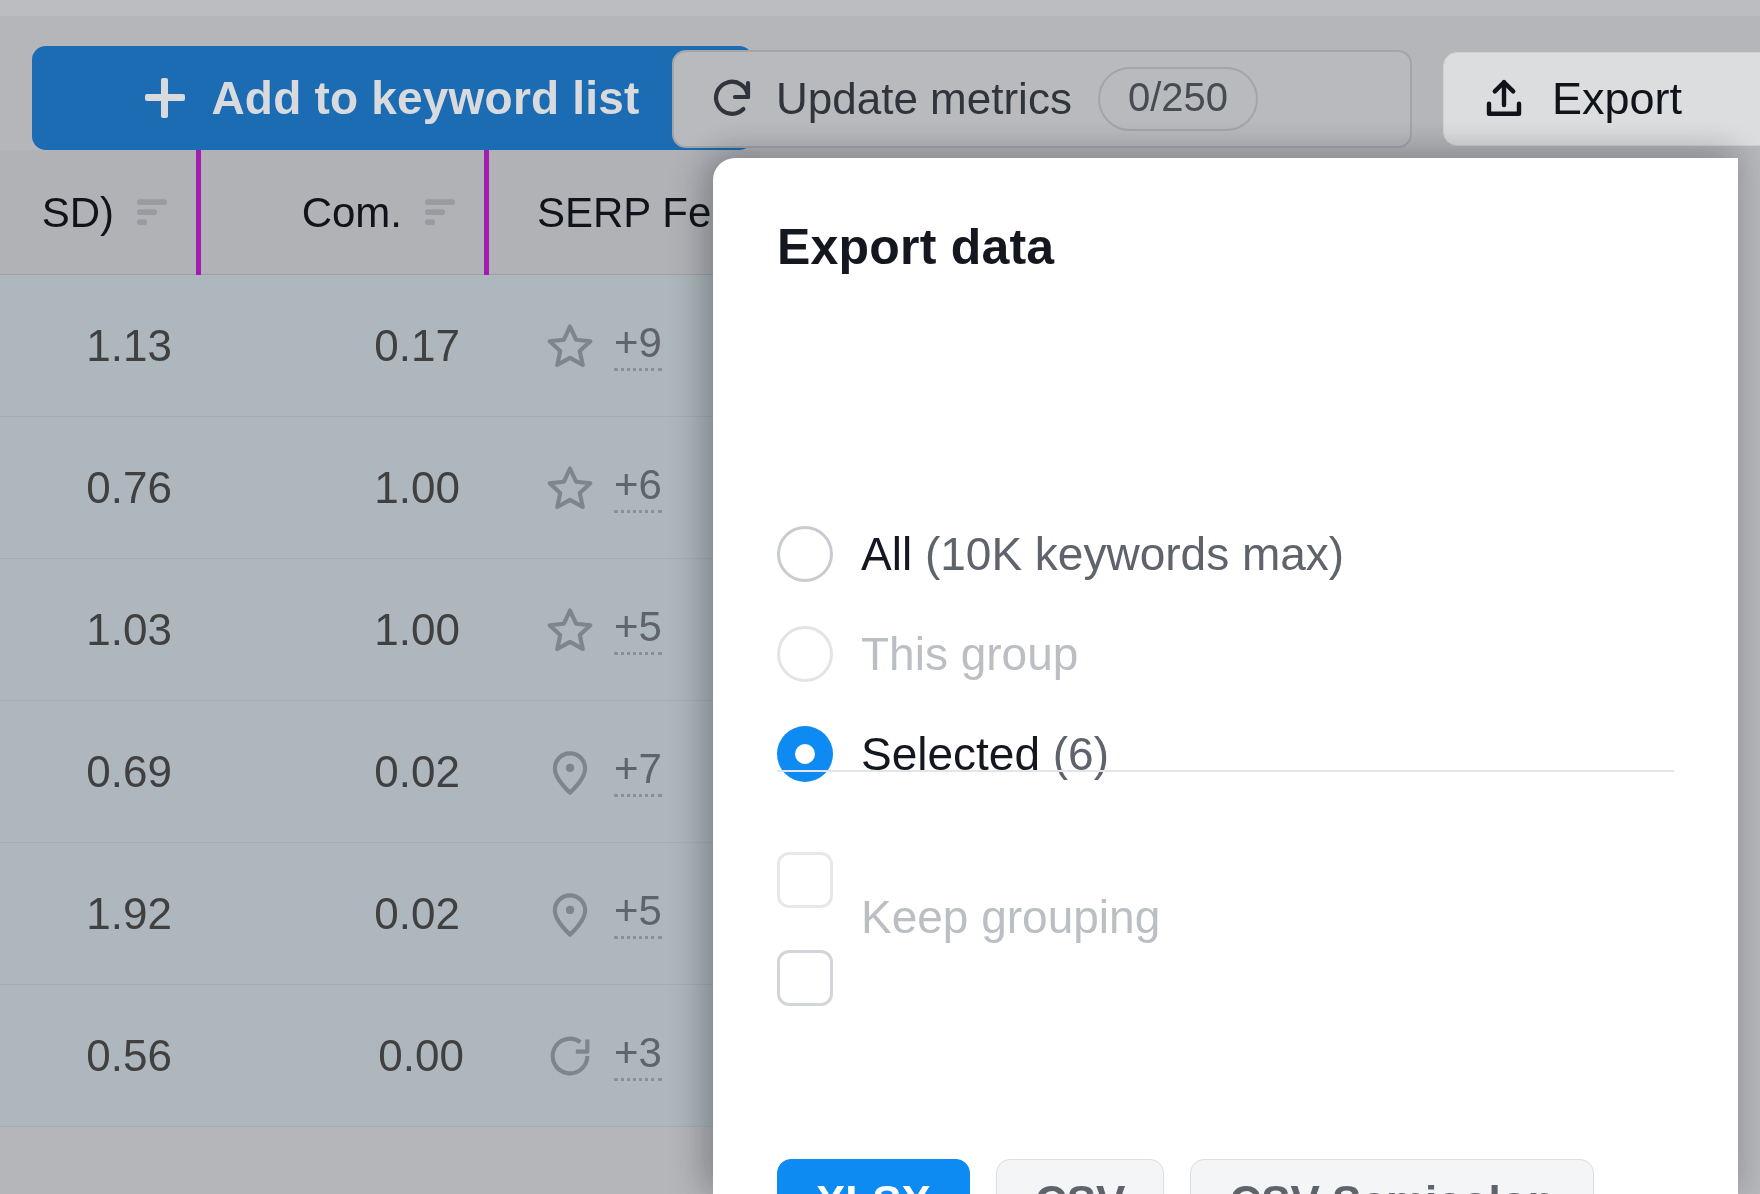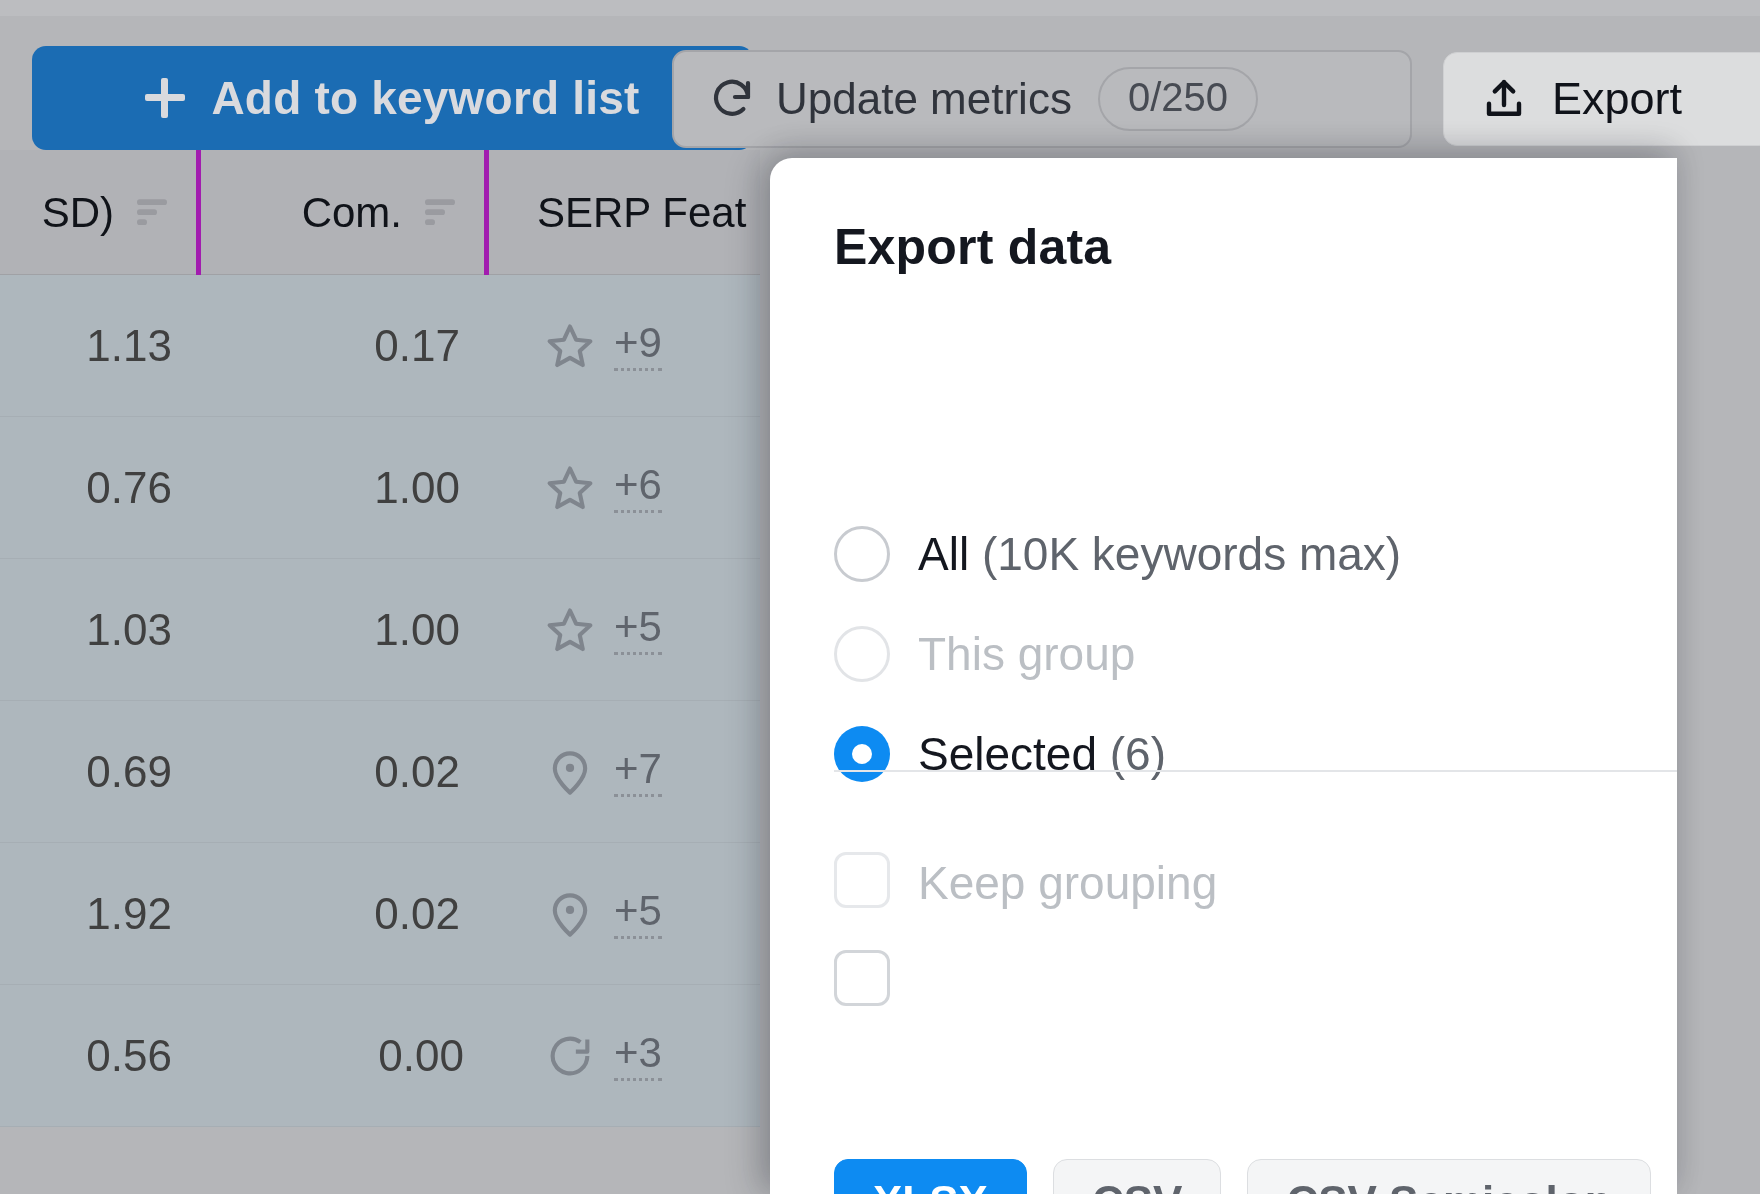--- a/index.html
+++ b/index.html
@@ -122,22 +122,22 @@
   .serp-icon { width:52px; height:52px; flex:0 0 52px; display:block; }
   .serp-more {
     font-size:42px; color:#5f646c;
     border-bottom:3px dotted #8b9097;
     padding-bottom:4px;
     line-height:1;
   }
 
   
   .dialog {
-    position:absolute; left:770px; top:158px;
-    width:907px; height:1036px;
+    position:absolute; left:713px; top:158px;
+    width:1025px; height:1036px;
     background:#ffffff;
     border-top-left-radius:22px;
     box-shadow:-12px 0 34px rgba(20,24,34,.22), 0 -10px 30px rgba(20,24,34,.14);
     overflow:hidden;
   }
   .dlg-title {
     position:absolute; left:64px; top:60px;
     font-size:50px; font-weight:bold; color:#14171f;
     letter-spacing:.2px;
   }
@@ -179,21 +179,21 @@
     display:flex; align-items:flex-start; gap:28px;
   }
   .checkbox {
     width:56px; height:56px; flex:0 0 56px;
     border-radius:12px;
     border:3px solid #d2d5d9;
     background:#fff;
     box-sizing:border-box;
   }
   .checkbox.disabled { border-color:#e6e8eb; }
-  .check-label { font-size:46px; color:#14171f; line-height:1.38; }
+  .check-label { font-size:46px; color:#14171f; line-height:1.38;margin-top:34px; }
   .check-label.disabled { color:#bbbfc4; }
 
   .fmt-row { position:absolute; left:64px; top:1001px; display:flex; gap:26px; }
   .fmt-btn {
     height:86px;
     border-radius:14px;
     display:flex; align-items:center; justify-content:center;
     padding:0 38px;
     font-size:44px; font-weight:bold;
     font-family:"Liberation Sans", sans-serif;

